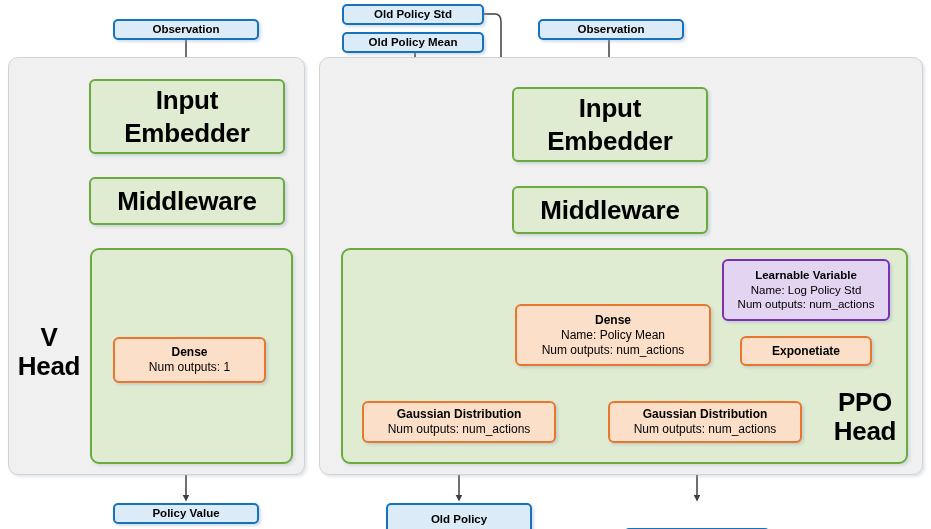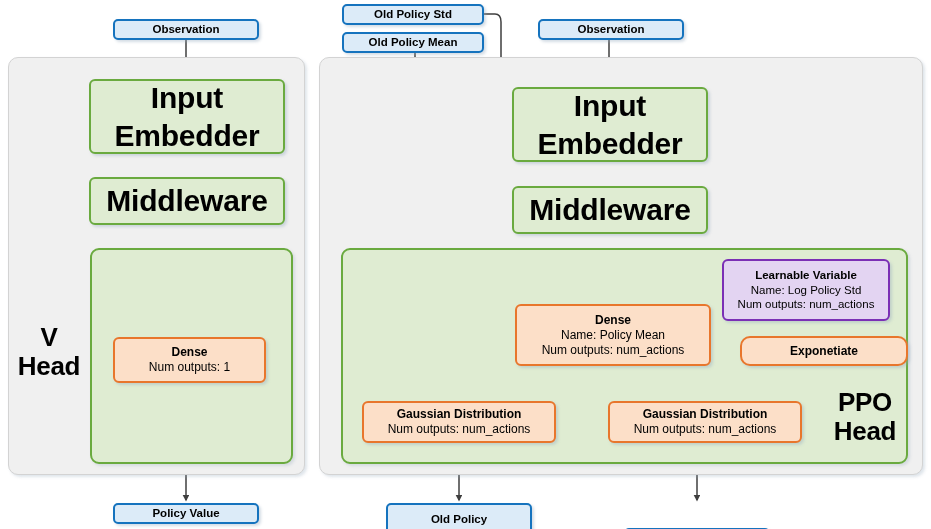--- a/index.html
+++ b/index.html
@@ -41,21 +41,21 @@
     text-align:center;
     border-radius:6px;
     box-shadow:2px 2px 3px rgba(150,170,190,0.40);
     color:#000000;
     line-height:1.25;
   }
   .node.green{
     background:#dfecd2;
     border:2px solid #6aaa3f;
     font-weight:bold;
-    font-size:30px;
+    font-size:26px;
     letter-spacing:-0.2px;
   }
   .node.orange{
     background:#fcdfc8;
     border:2px solid #e8762c;
     font-size:12px;
   }
   .node.blue{
     background:#dcebf8;
     border:2px solid #1573be;
@@ -189,21 +189,21 @@
     <span class="sub">Name: Policy Mean</span>
     <span class="sub">Num outputs: num_actions</span>
   </div>
 
   <div class="node purple" style="left:722px;top:259px;width:168px;height:62px;">
     <span class="ttl">Learnable Variable</span>
     <span class="sub">Name: Log Policy Std</span>
     <span class="sub">Num outputs: num_actions</span>
   </div>
 
-  <div class="node orange" style="left:740px;top:336px;width:168px;height:30px;border-radius:10px;">
+  <div class="node orange" style="left:740px;top:336px;width:132px;height:30px;">
     <span class="ttl">Exponetiate</span>
   </div>
 
   <div class="node orange" style="left:362px;top:401px;width:194px;height:42px;">
     <span class="ttl">Gaussian Distribution</span>
     <span class="sub">Num outputs: num_actions</span>
   </div>
 
   <div class="node orange" style="left:608px;top:401px;width:194px;height:42px;">
     <span class="ttl">Gaussian Distribution</span>

